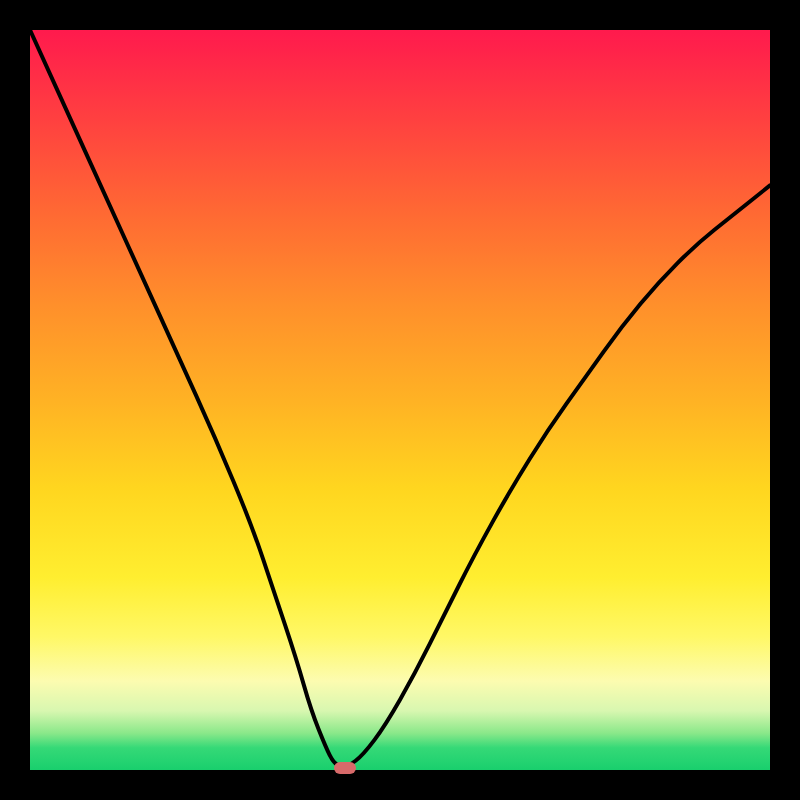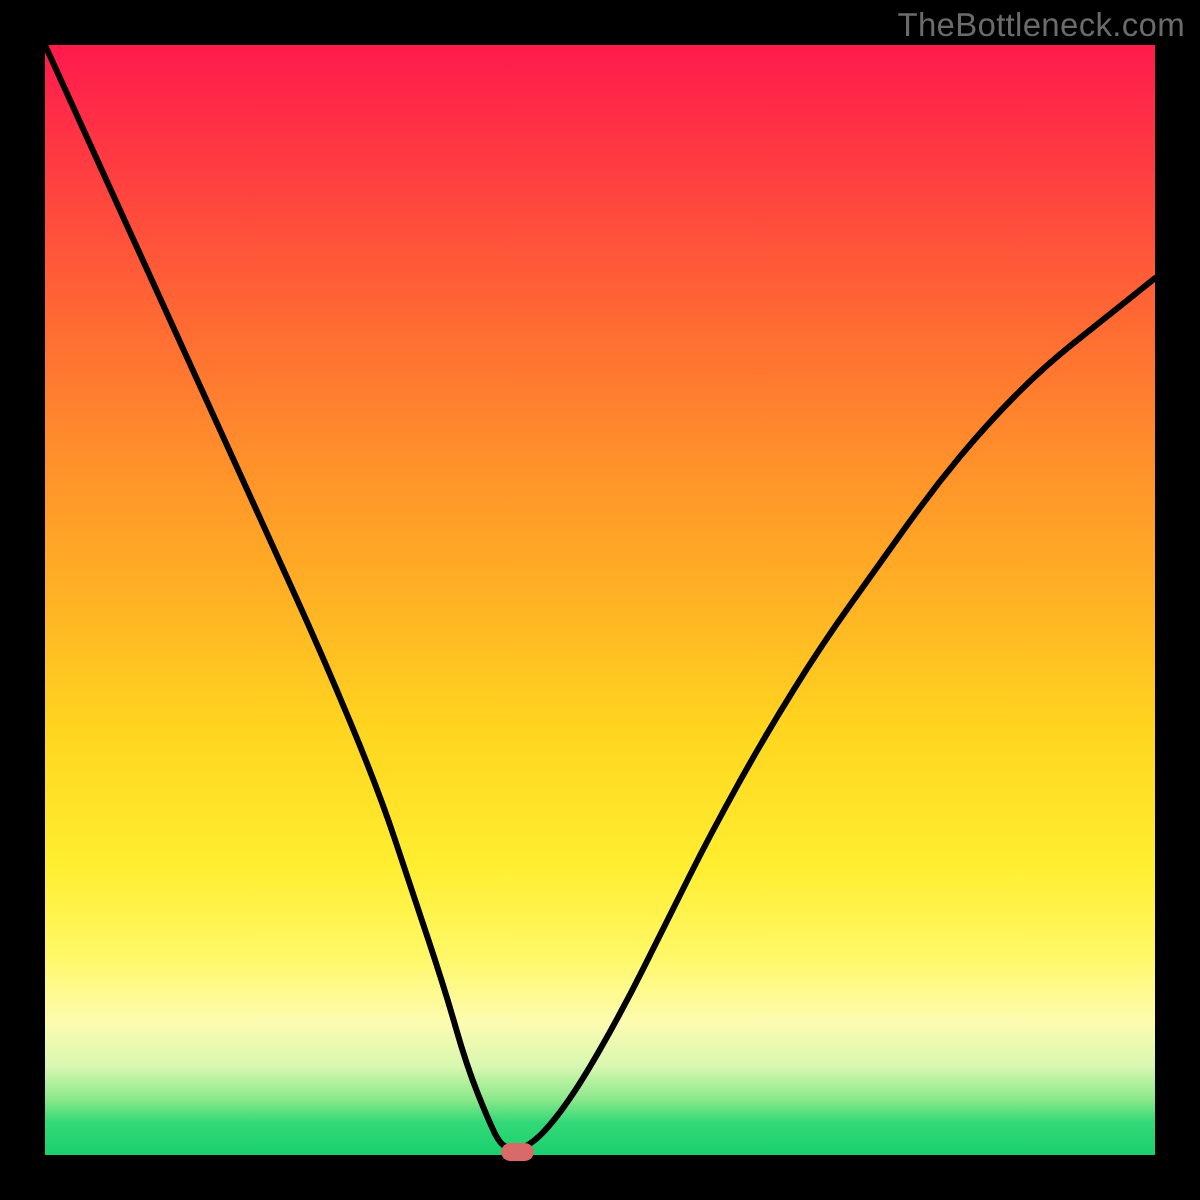--- a/index.html
+++ b/index.html
@@ -74,15 +74,14 @@
   <div class="plot-area">
 
     <svg class="curve" viewBox="0 0 740 740" preserveAspectRatio="none">
       <path fill="none" stroke="#000000" stroke-width="4" stroke-linecap="round" d="M 0 0 Q 37 81.39999999999998 55.5 122.09999999999997 Q 74 162.79999999999995 92.5 203.49999999999997 Q 111 244.2 129.5 284.9 Q 148 325.59999999999997 166.5 366.29999999999995 Q 185 407 203.5 451.4 Q 222 495.79999999999995 233.10000000000002 529.0999999999999 Q 244.20000000000002 562.4 255.3 595.7 Q 266.4 629 273.79999999999995 654.9 Q 281.2 680.8 288.6 699.3 Q 296 717.8 299.7 725.2 Q 303.4 732.6 307.1 734.45 Q 310.8 736.3 314.5 736.3 Q 318.2 736.3 325.6 730.75 Q 333 725.2 344.1 710.4000000000001 Q 355.2 695.6 370 669.7 Q 384.8 643.8 399.6 614.2 Q 414.40000000000003 584.6 429.20000000000005 555 Q 444 525.4 462.5 492.1 Q 481 458.8 499.5 429.2 Q 518 399.59999999999997 536.5 373.69999999999993 Q 555 347.79999999999995 573.5 321.9 Q 592 296 610.5 273.79999999999995 Q 629 251.59999999999997 647.5 233.1 Q 666 214.60000000000002 684.5 199.8 Q 703 185 721.5 170.2 L 740 155.39999999999998"></path>
     </svg>
 
     <div class="marker" style="left:314.5px; top:737.78px; background:#d86a6a;"></div>
 
   </div>
 
-  <div class="watermark">TheBottleneck.com</div>
 
 </div>
 
 </body></html>

